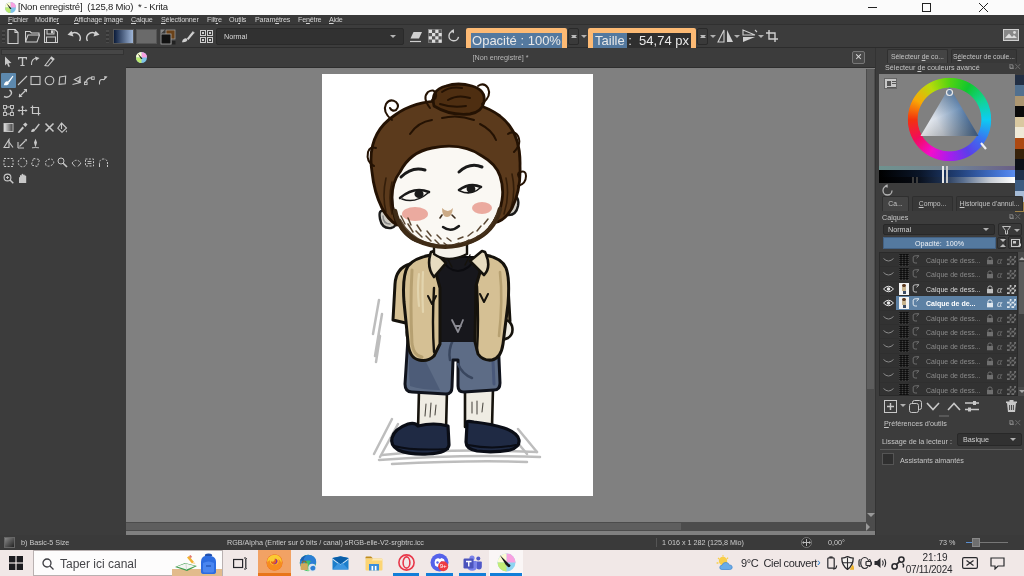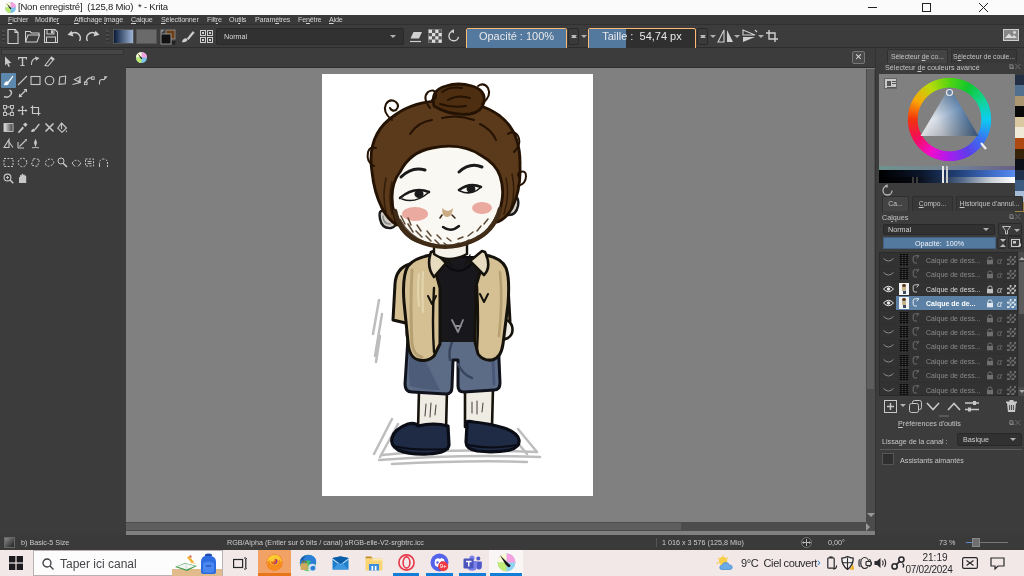--- a/index.html
+++ b/index.html
@@ -18,22 +18,22 @@
 .menuitem { position:absolute; top:0px; letter-spacing:-0.2px; }
 .menuitem u { text-decoration:underline; }
 
 #toolbar { left:0; top:25px; width:1024px; height:23px; background:#3c3c3c; border-bottom:1px solid #2c2c2c; }
 .tbtn { position:absolute; top:4px; width:16px; height:16px; color:#cfcfcf; }
 .grip { position:absolute; top:5px; width:3px; height:13px;
   background:repeating-linear-gradient(#4a4a4a 0 2px, #343434 2px 4px); }
 #blendsel { left:216px; top:3px; width:188px; height:17px; background:#313131; border:1px solid #2a2a2a;
   color:#d8d8d8; font-size:7.2px; line-height:15px; padding-left:7px; border-radius:2px;}
 #blendsel:after { content:""; position:absolute; right:7px; top:6px; border:3.5px solid transparent; border-top-color:#b4b4b4; }
-.slider { position:absolute; top:3px; height:25px; background:#2f2f2f; border:1px solid #fdba74; border-radius:2px;
-  color:#e8e8e8; font-size:11px; text-align:center; line-height:15px; overflow:hidden;}
+.slider { position:absolute; top:3px; height:25px; background:#2f2f2f; border:5px solid #fdba74; border-radius:2px;
+  color:#e8e8e8; font-size:13px; text-align:center; line-height:15px; overflow:hidden;}
 .slider .fill { position:absolute; left:0; top:0; bottom:0; background:#54799f; }
 .slider span { position:relative; }
 .spin { position:absolute; top:3px; width:11px; height:17px; background:#3a3a3a; border:1px solid #2a2a2a; border-radius:2px;}
 .spin:before { content:""; position:absolute; left:2px; top:3px; border:3px solid transparent; border-bottom-color:#bbb; }
 .spin:after { content:""; position:absolute; left:2px; bottom:3px; border:3px solid transparent; border-top-color:#bbb; }
 .dd { position:absolute; top:10px; width:0; height:0; border:3px solid transparent; border-top-color:#b0b0b0; }
 
 #toolbox { left:0; top:48px; width:126px; height:487px; background:#3c3c3c; }
 #tbhandle { left:1px; top:1px; width:123px; height:6px; background:#464646; border:1px solid #333; }
 .tool { position:absolute; width:13px; height:13px; color:#c8c8c8; }
@@ -425,20 +425,21 @@
 
 <div id="subwin" class="abs">
   <div id="tabbar" class="abs">
     <svg class="abs" style="left:10px;top:4px" width="11" height="11" viewBox="0 0 11 11">
       <circle cx="5.5" cy="5.5" r="5.5" fill="#7ec3e8"></circle>
       <path d="M5.5 0 A5.5 5.5 0 0 1 11 5.5 L5.5 5.5 Z" fill="#f9a1e0"></path>
       <path d="M0 5.5 A5.5 5.5 0 0 1 5.5 0 L5.5 5.5 Z" fill="#fdfdcf"></path>
       <path d="M5.5 11 A5.5 5.5 0 0 1 0 5.5 L5.5 5.5 Z" fill="#bdea6e"></path>
       <path d="M1.5 1.2 L6.5 6.4 L5.1 7.1 Z" fill="#111"></path>
     </svg>
+    <div id="tabtitle" class="abs">[Non enregistré] *</div>
     <div id="tabclose" class="abs">✕</div>
   </div>
   <div id="canvasarea" class="abs">
     <div id="page" class="abs">
     <svg width="271" height="422" viewBox="0 0 271 422">
       <g stroke-linecap="round" stroke-linejoin="round">
 
       <g stroke="#a8a8a8" stroke-width="2.5" opacity="0.75" fill="none">
         <path d="M60 381 Q130 374 215 378"></path>
         <path d="M57 386 Q140 380 218 383"></path>
@@ -940,35 +941,35 @@
           <rect x="3" y="6.5" width="3" height="4" fill="#c8c8c8"></rect>
         </svg>
 <svg class="abs" style="left:130px;top:0" width="11" height="13" viewBox="0 0 11 13">
           <path d="M1 3 H10 L9 12 L2 12 Z" fill="#c8c8c8"></path>
           <rect x="0" y="1.5" width="11" height="1.6" fill="#c8c8c8"></rect>
           <rect x="3.5" y="0" width="4" height="2" fill="#c8c8c8"></rect>
           <path d="M3.6 5 V10 M5.5 5 V10 M7.4 5 V10" stroke="#3c3c3c" stroke-width="0.9"></path>
         </svg>
 </div>
   <div class="abs" style="left:63px;top:367px;width:10px;height:2px;border-top:1px solid #585858;border-bottom:1px solid #585858"></div>
-  <div class="ptitle" style="left:22px;top:371px;"><u>P</u>références d'outils</div>
+  <div class="ptitle" style="left:8px;top:371px;"><u>P</u>références d'outils</div>
   <div class="dockicons" style="left:133px;top:371px;">⧉⤬</div>
-  <div class="abs" style="left:6px;top:389px;color:#c6c6c6;font-size:7.2px;">Lissage de la canal :</div>
+  <div class="abs" style="left:6px;top:389px;color:#c6c6c6;font-size:7.2px;">Lissage de la lecteur :</div>
   <div class="abs" style="left:81px;top:385px;width:65px;height:13px;background:#313131;border:1px solid #282828;border-radius:2px;color:#d0d0d0;font-size:7.2px;line-height:12px;padding-left:5px;">Basique
     <span class="abs" style="right:5px;top:4px;border:3.5px solid transparent;border-top-color:#b0b0b0;width:0;height:0"></span></div>
   <div class="abs" style="left:4px;top:401px;width:142px;height:1px;background:#5a5a5a"></div>
   <div class="abs" style="left:6px;top:405px;width:12px;height:12px;background:#2f2f2f;border:1px solid #555"></div>
   <div class="abs" style="left:24px;top:408px;color:#c6c6c6;font-size:7.2px;">Assistants aimantés</div>
 </div>
 
 <div id="statusbar" class="abs">
   <div class="abs" style="left:4px;top:2px;width:11px;height:11px;background:linear-gradient(135deg,#888,#222);border:1px solid #666"></div>
   <span class="abs" style="left:21px;top:3px">b) Basic-5 Size</span>
   <span class="abs" style="left:227px;top:3px">RGB/Alpha (Entier sur 6 bits / canal) sRGB-elle-V2-srgbtrc.icc</span>
-  <span class="abs" style="left:656px;top:3px;border-left:1px solid #555;padding-left:5px">1 016 x 3 576 (125,8 Mio)</span>
+  <span class="abs" style="left:656px;top:3px;border-left:1px solid #555;padding-left:5px">1 016 x 1 282 (125,8 Mio)</span>
   <svg class="abs" style="left:800px;top:2px" width="13" height="11" viewBox="0 0 13 11">
         <circle cx="6.5" cy="5.5" r="5" fill="#2e2e2e" stroke="#888" stroke-width="0.8"></circle>
         <path d="M3 5.5 H10 M6.5 2 V9" stroke="#bbb" stroke-width="1"></path>
         <path d="M2 5.5 L4 4 V7 Z M11 5.5 L9 4 V7 Z" fill="#bbb"></path>
       </svg>
   <span class="abs" style="left:828px;top:3px">0,00°</span>
   <span class="abs" style="left:939px;top:3px">73 %</span>
   <div class="abs" style="left:966px;top:7px;width:42px;height:1px;background:#777"></div>
   <div class="abs" style="left:966px;top:7px;width:8px;height:1px;background:#5a8fd0"></div>
   <div class="abs" style="left:972px;top:3px;width:8px;height:9px;background:#6f6f6f;border:1px solid #888"></div>
@@ -1130,21 +1131,21 @@
         <path d="M0.5 4 L3 4 L6.5 1 L6.5 11 L3 8 L0.5 8 Z" fill="#2a2a2e"></path>
         <path d="M8.5 3.5 Q10 6 8.5 8.5 M10.5 2 Q12.8 6 10.5 10" stroke="#2a2a2e" stroke-width="1.1" fill="none"></path>
       </svg>
   <svg class="abs" style="left:891px;top:6px" width="14" height="14" viewBox="0 0 14 14">
         <circle cx="3.6" cy="10.4" r="2.6" fill="none" stroke="#2a2a2e" stroke-width="1.6"></circle>
         <circle cx="10.4" cy="3.6" r="2.6" fill="none" stroke="#2a2a2e" stroke-width="1.6"></circle>
         <path d="M5.4 8.6 L8.6 5.4" stroke="#2a2a2e" stroke-width="1.6"></path>
         <path d="M11.5 7.5 Q13.5 9 12 11.5" fill="none" stroke="#2a2a2e" stroke-width="1.4"></path>
       </svg>
   <span class="abs" style="left:914px;top:2px;width:42px;text-align:center;font-size:10px;color:#2a2a2e;">21:19</span>
-  <span class="abs" style="left:900px;top:14px;width:58px;text-align:center;font-size:10px;letter-spacing:-0.3px;color:#2a2a2e;">07/02/2024</span>
+  <span class="abs" style="left:900px;top:14px;width:58px;text-align:center;font-size:10px;letter-spacing:-0.3px;color:#2a2a2e;">07/11/2024</span>
   <svg class="abs" style="left:962px;top:7px" width="16" height="12" viewBox="0 0 16 12">
         <rect x="0.6" y="0.6" width="14.8" height="10.8" rx="1.4" fill="none" stroke="#2a2a2e" stroke-width="1.2"></rect>
         <path d="M4.5 3.5 L8 6 L11.5 3.5 M4.5 8.5 L8 6 L11.5 8.5" stroke="#2a2a2e" stroke-width="1.2" fill="none"></path>
       </svg>
   <svg class="abs" style="left:990px;top:7px" width="15" height="13" viewBox="0 0 15 13">
         <path d="M1 1 H14 V9 H8 L5 12 L5 9 H1 Z" fill="none" stroke="#2a2a2e" stroke-width="1.2"></path>
       </svg>
 </div>
 
 </div>

